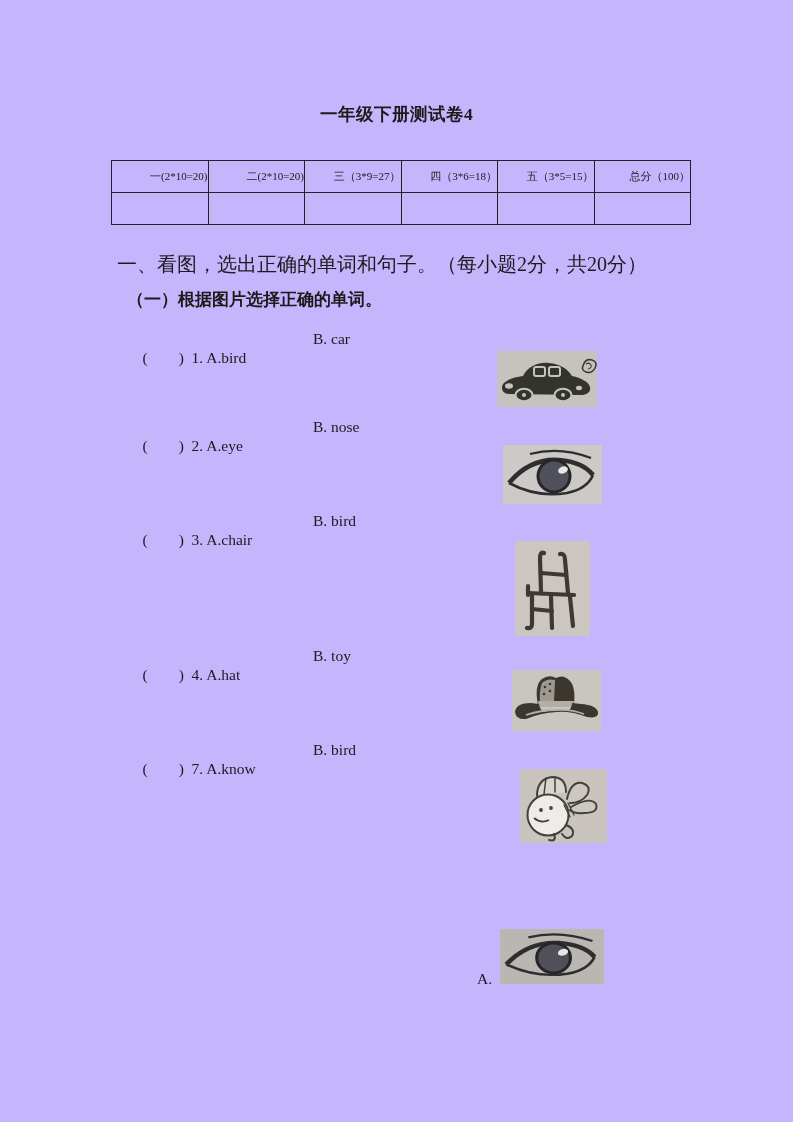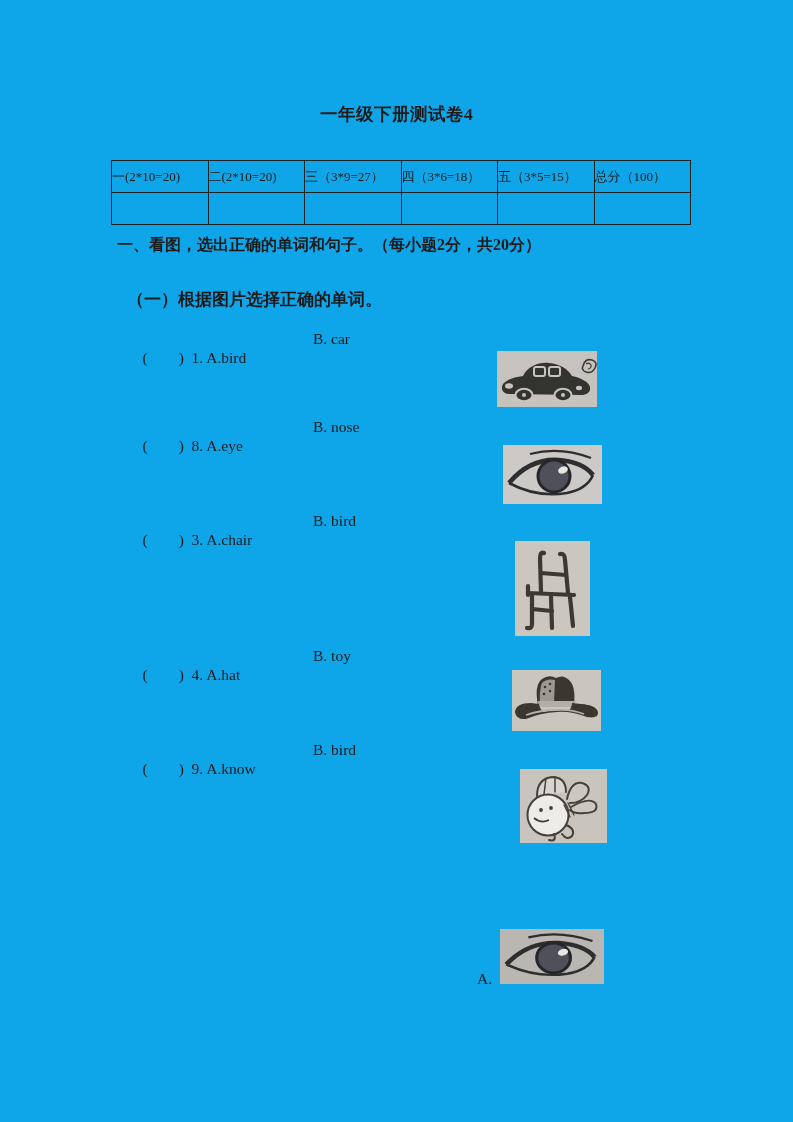--- a/index.html
+++ b/index.html
@@ -1,31 +1,31 @@
 <!DOCTYPE html>
 <html><head>
 <meta charset="utf-8">
 <style>
   html,body{margin:0;padding:0;background:#ffffff;}
   .page{
-    position:relative;width:793px;height:1122px;background:#0ea5e9;
+    position:relative;width:793px;height:1122px;background:#c4b5fd;
     font-family:"Liberation Serif","DejaVu Serif",serif;color:#1b1b1b;overflow:hidden;
   }
   .title{
     position:absolute;top:102px;left:0;width:100%;text-align:center;
     font-size:17.5px;font-weight:700;letter-spacing:0.5px;
   }
   table.score{
     position:absolute;left:111px;top:160px;border-collapse:collapse;table-layout:fixed;
   }
   table.score td{
-    border:1.5px solid #222222;width:95.5px;height:31px;text-align:left;
-    font-size:13px;padding:0;overflow:hidden;white-space:nowrap;
+    border:1.5px solid #222222;width:95.5px;height:31px;text-align:right;
+    font-size:11px;padding:0;overflow:hidden;white-space:nowrap;
   }
-  .h1{position:absolute;left:117px;top:235px;font-size:16px;font-weight:700;white-space:pre;}
+  .h1{position:absolute;left:117px;top:251px;font-size:20px;font-weight:400;white-space:pre;}
   .h2{position:absolute;font-size:17px;font-weight:700;white-space:pre;}
   .q-line{position:absolute;font-size:15.5px;line-height:19px;white-space:pre;}
   .opt-b{position:absolute;left:186px;top:0;white-space:pre;}
   .pic{position:absolute;}
   .pic svg{display:block;width:100%;height:100%;}
   .a-label{position:absolute;left:477px;top:970px;font-size:15.5px;}
 </style>
 </head>
 <body>
 
@@ -73,21 +73,21 @@
       <ellipse cx="12" cy="35" rx="4" ry="2.8" fill="#c7c4bf"></ellipse>
       <ellipse cx="82" cy="37" rx="3" ry="2.2" fill="#c7c4bf"></ellipse>
       <ellipse cx="27" cy="44" rx="8.5" ry="6.2" fill="#34342e" stroke="#c7c4bf" stroke-width="2"></ellipse>
       <ellipse cx="66" cy="44" rx="8.5" ry="6.2" fill="#34342e" stroke="#c7c4bf" stroke-width="2"></ellipse>
       <circle cx="27" cy="44" r="2" fill="#c7c4bf"></circle>
       <circle cx="66" cy="44" r="2" fill="#c7c4bf"></circle>
     </svg>
   </div>
 
   <div class="q-line" style="left:127px;top:417px">
-    <span>(  ) 8. A.eye</span>
+    <span>(  ) 2. A.eye</span>
     <span class="opt-b">B. nose</span>
   </div>
 
   <div class="pic" style="left:503px;top:445px;width:99px;height:59px;background:#ccc9c6">
     <svg viewBox="0 0 99 59">
       <path d="M27 9 Q57 1 88 13" fill="none" stroke="#2e2e30" stroke-width="2.3"></path>
       <path d="M6 38 Q27 13 56 15 Q80 17 90 30" fill="none" stroke="#2e2e30" stroke-width="4.6"></path>
       <path d="M6 38 Q34 53 64 48 Q84 44 90 30" fill="none" stroke="#2e2e30" stroke-width="2.6"></path>
       <circle cx="51" cy="31" r="16" fill="#50505a" stroke="#26262a" stroke-width="3"></circle>
       <ellipse cx="60" cy="25" rx="5" ry="3.5" fill="#e9e7e3" transform="rotate(-20 60 25)"></ellipse>
@@ -128,21 +128,21 @@
         <circle cx="38" cy="14" r="1.3" fill="#3b372f"></circle>
       <circle cx="32" cy="24" r="1.3" fill="#3b372f"></circle>
         <circle cx="38" cy="21" r="1.3" fill="#3b372f"></circle>
       <path d="M26 31 L62 31 L61 37 L27 37 Z" fill="#b3afa7"></path>
       <path d="M3 42 Q4 33 19 33 L27 34 Q28 40 32 42 Q44 38 56 41 Q60 38 60 33 L69 34 Q84 35 86 42 Q87 49 75 47 Q59 41 45 42 Q28 43 14 49 Q4 50 3 42 Z" fill="#3b372f"></path>
       <path d="M14 45 Q29 40 44 40 Q59 39 72 44" fill="none" stroke="#b3afa7" stroke-width="1.8"></path>
     </svg>
   </div>
 
   <div class="q-line" style="left:127px;top:740px">
-    <span>(  ) 9. A.know</span>
+    <span>(  ) 7. A.know</span>
     <span class="opt-b">B. bird</span>
   </div>
 
   <div class="pic" style="left:520px;top:769px;width:87px;height:74px;background:#c9c5be">
     <svg viewBox="0 0 87 74">
       <g fill="none" stroke="#44403a" stroke-width="2" stroke-linecap="round">
         <path d="M47 30 Q51 12 62 14 Q72 17 67 26 Q61 34 50 34" fill="#ccc8c1"></path>
         <path d="M51 38 Q70 27 76 35 Q79 44 64 44 Q54 45 50 41" fill="#ccc8c1"></path>
         <path d="M17 27 Q17 10 32 8 Q46 8 46 23" fill="#d9d6d0"></path>
         <path d="M26 9 L24 25" stroke-width="1.5"></path>

